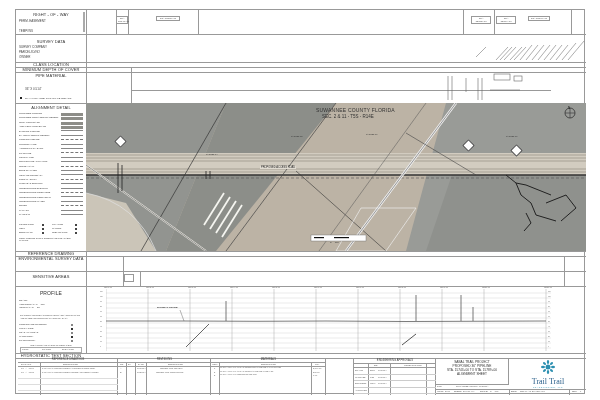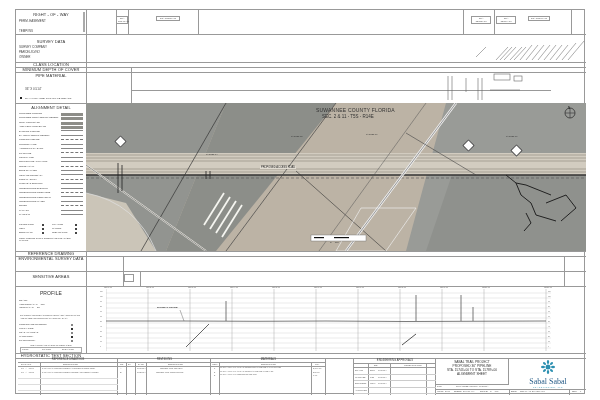--- a/index.html
+++ b/index.html
@@ -478,20 +478,20 @@
             <ellipse cx="8" cy="2" rx="1.2" ry="2"></ellipse>
               <ellipse cx="8" cy="12" rx="1.2" ry="2"></ellipse>
             <ellipse cx="3" cy="7" rx="2" ry="1.2"></ellipse>
               <ellipse cx="13" cy="7" rx="2" ry="1.2"></ellipse>
             <ellipse cx="4.5" cy="3.5" rx="1.2" ry="1.8" transform="rotate(-45 4.5 3.5)"></ellipse>
             <ellipse cx="11.5" cy="3.5" rx="1.2" ry="1.8" transform="rotate(45 11.5 3.5)"></ellipse>
             <ellipse cx="4.5" cy="10.5" rx="1.2" ry="1.8" transform="rotate(45 4.5 10.5)"></ellipse>
             <ellipse cx="11.5" cy="10.5" rx="1.2" ry="1.8" transform="rotate(-45 11.5 10.5)"></ellipse>
           </g>
         </svg>
-        <div style="font-family:'Liberation Serif',serif;font-size:8px;color:#2a5f8a;line-height:8px">Sabal Sabal</div>
+        <div style="font-family:'Liberation Serif',serif;font-size:8px;color:#2a5f8a;line-height:8px">Trail Trail</div>
         <div style="font-size:2px;color:#2b8fb0;letter-spacing:.6px">TRANSMISSION, LLC</div>
       </div>
       <div class="vl" style="left:133px;top:31px;height:6px"></div>
       <div class="vl" style="left:73px;top:31px;height:6px"></div>
     </div>
   </div>
 </div>
 
 </body></html>

